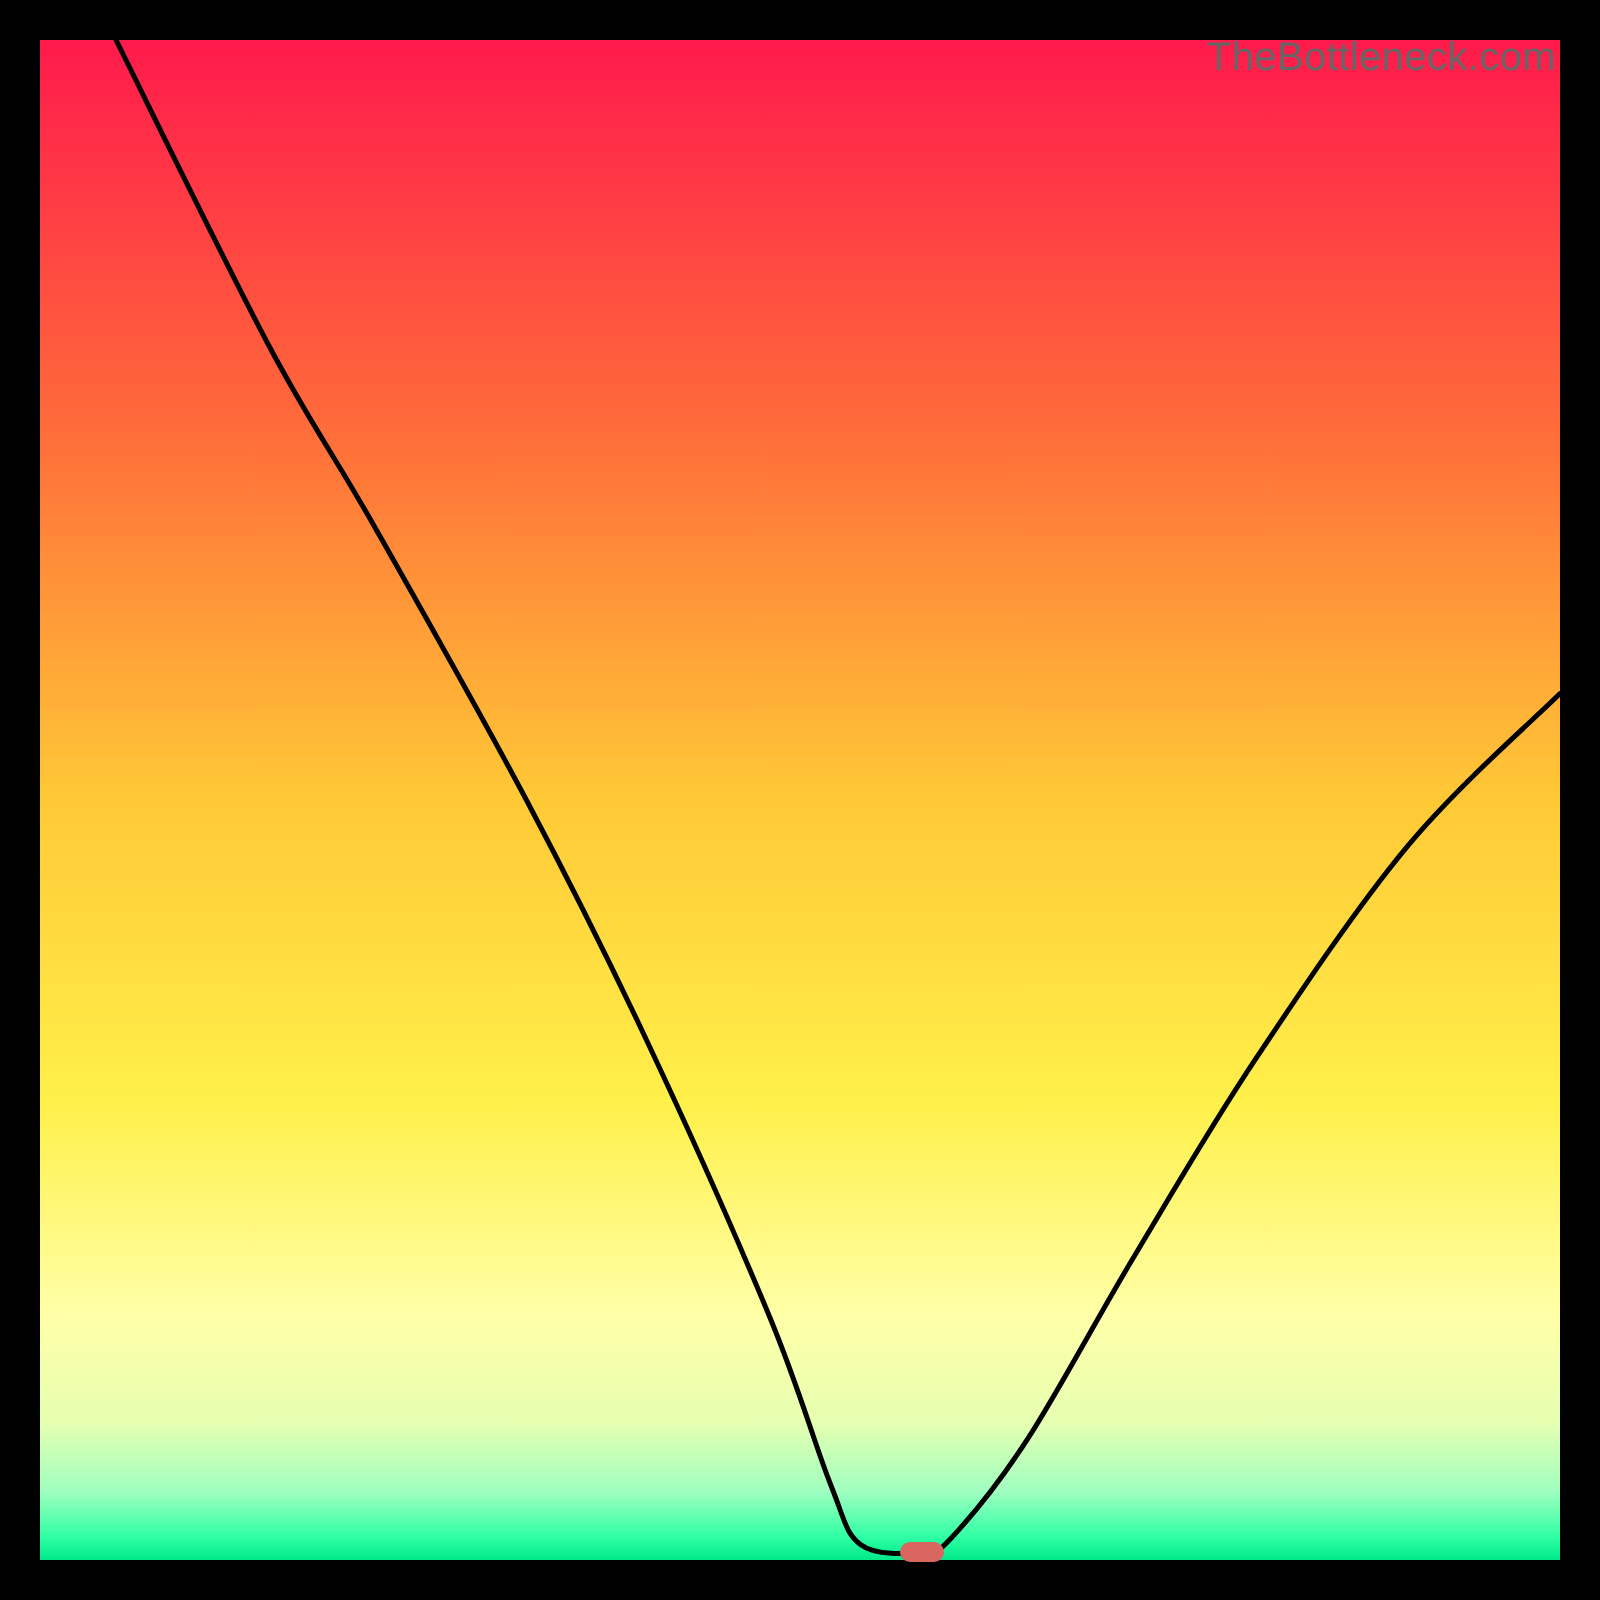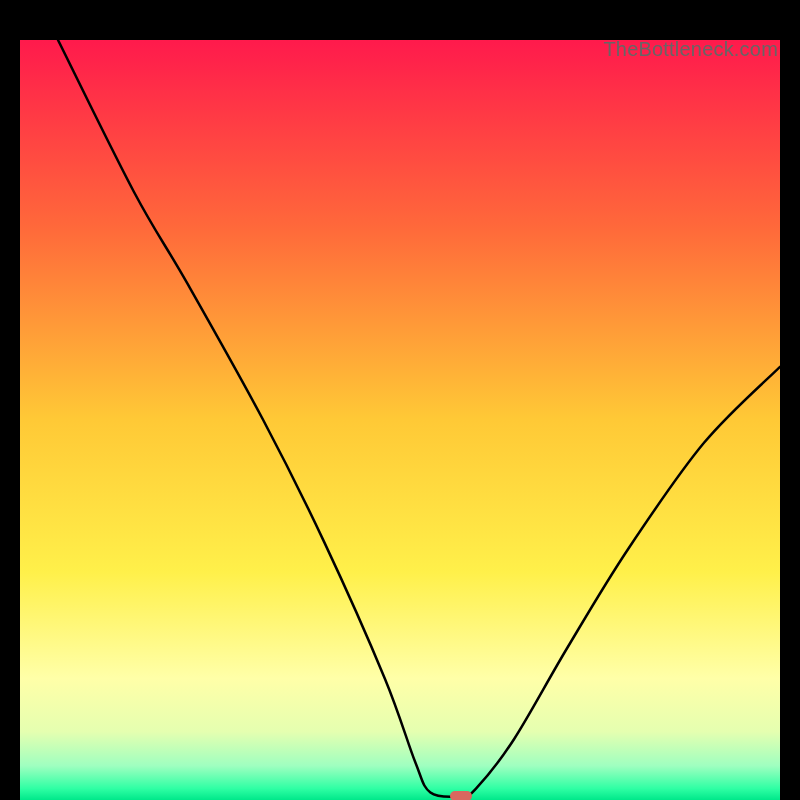--- a/index.html
+++ b/index.html
@@ -11,21 +11,20 @@
     overflow: hidden;
     font-family: Arial, Helvetica, sans-serif;
   }
   .frame {
     position: absolute;
     left: 20px;
     top: 20px;
     width: 760px;
     height: 706px;
     background: #000;
-    margin-top: 20px;
   }
   .watermark {
     position: absolute;
     top: -2px;
     right: 2px;
     color: #666;
     font-size: 20px;
     font-weight: 500;
     z-index: 10;
     letter-spacing: 0.2px;

